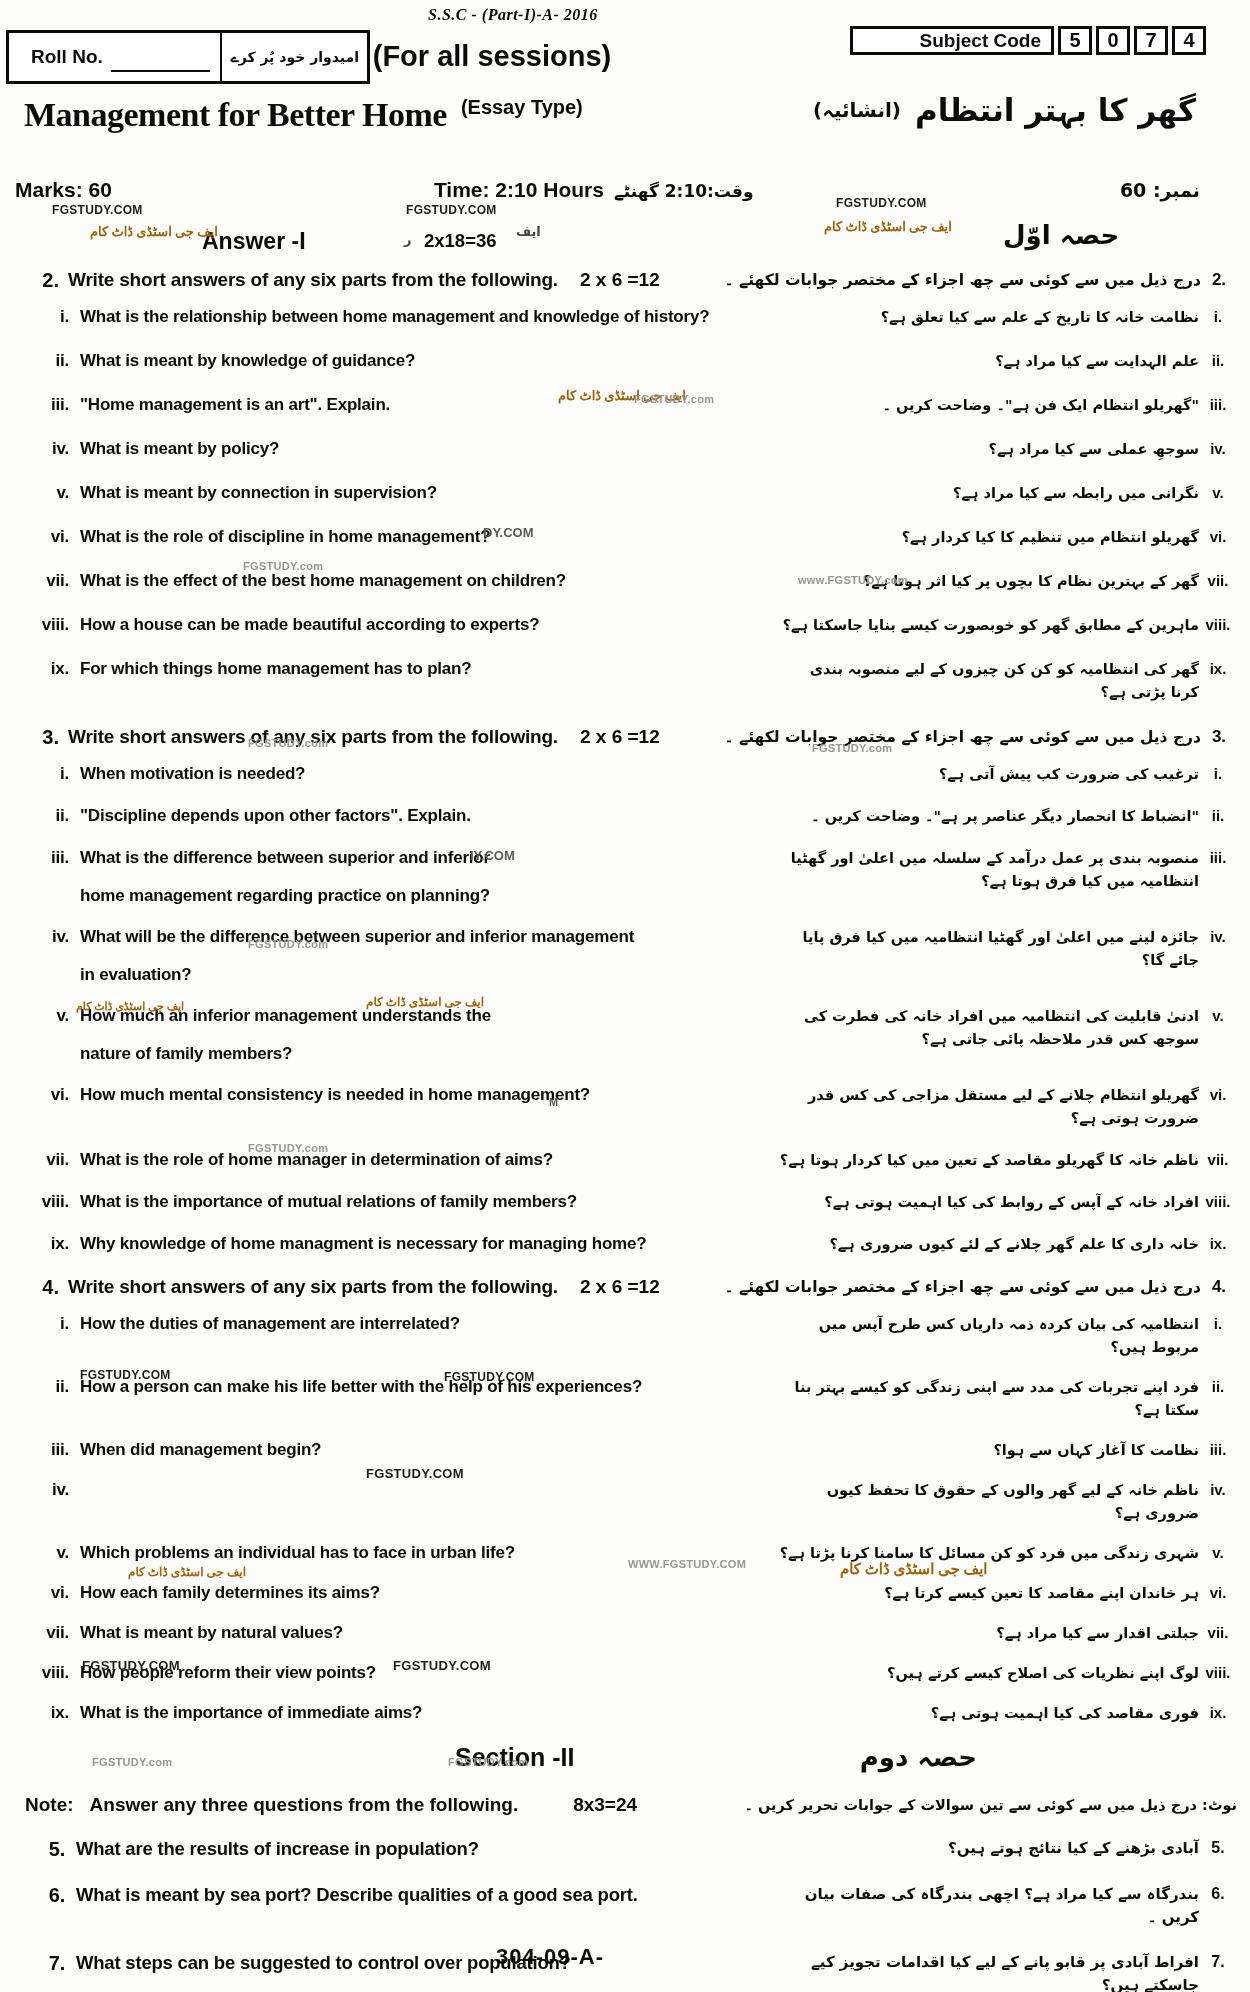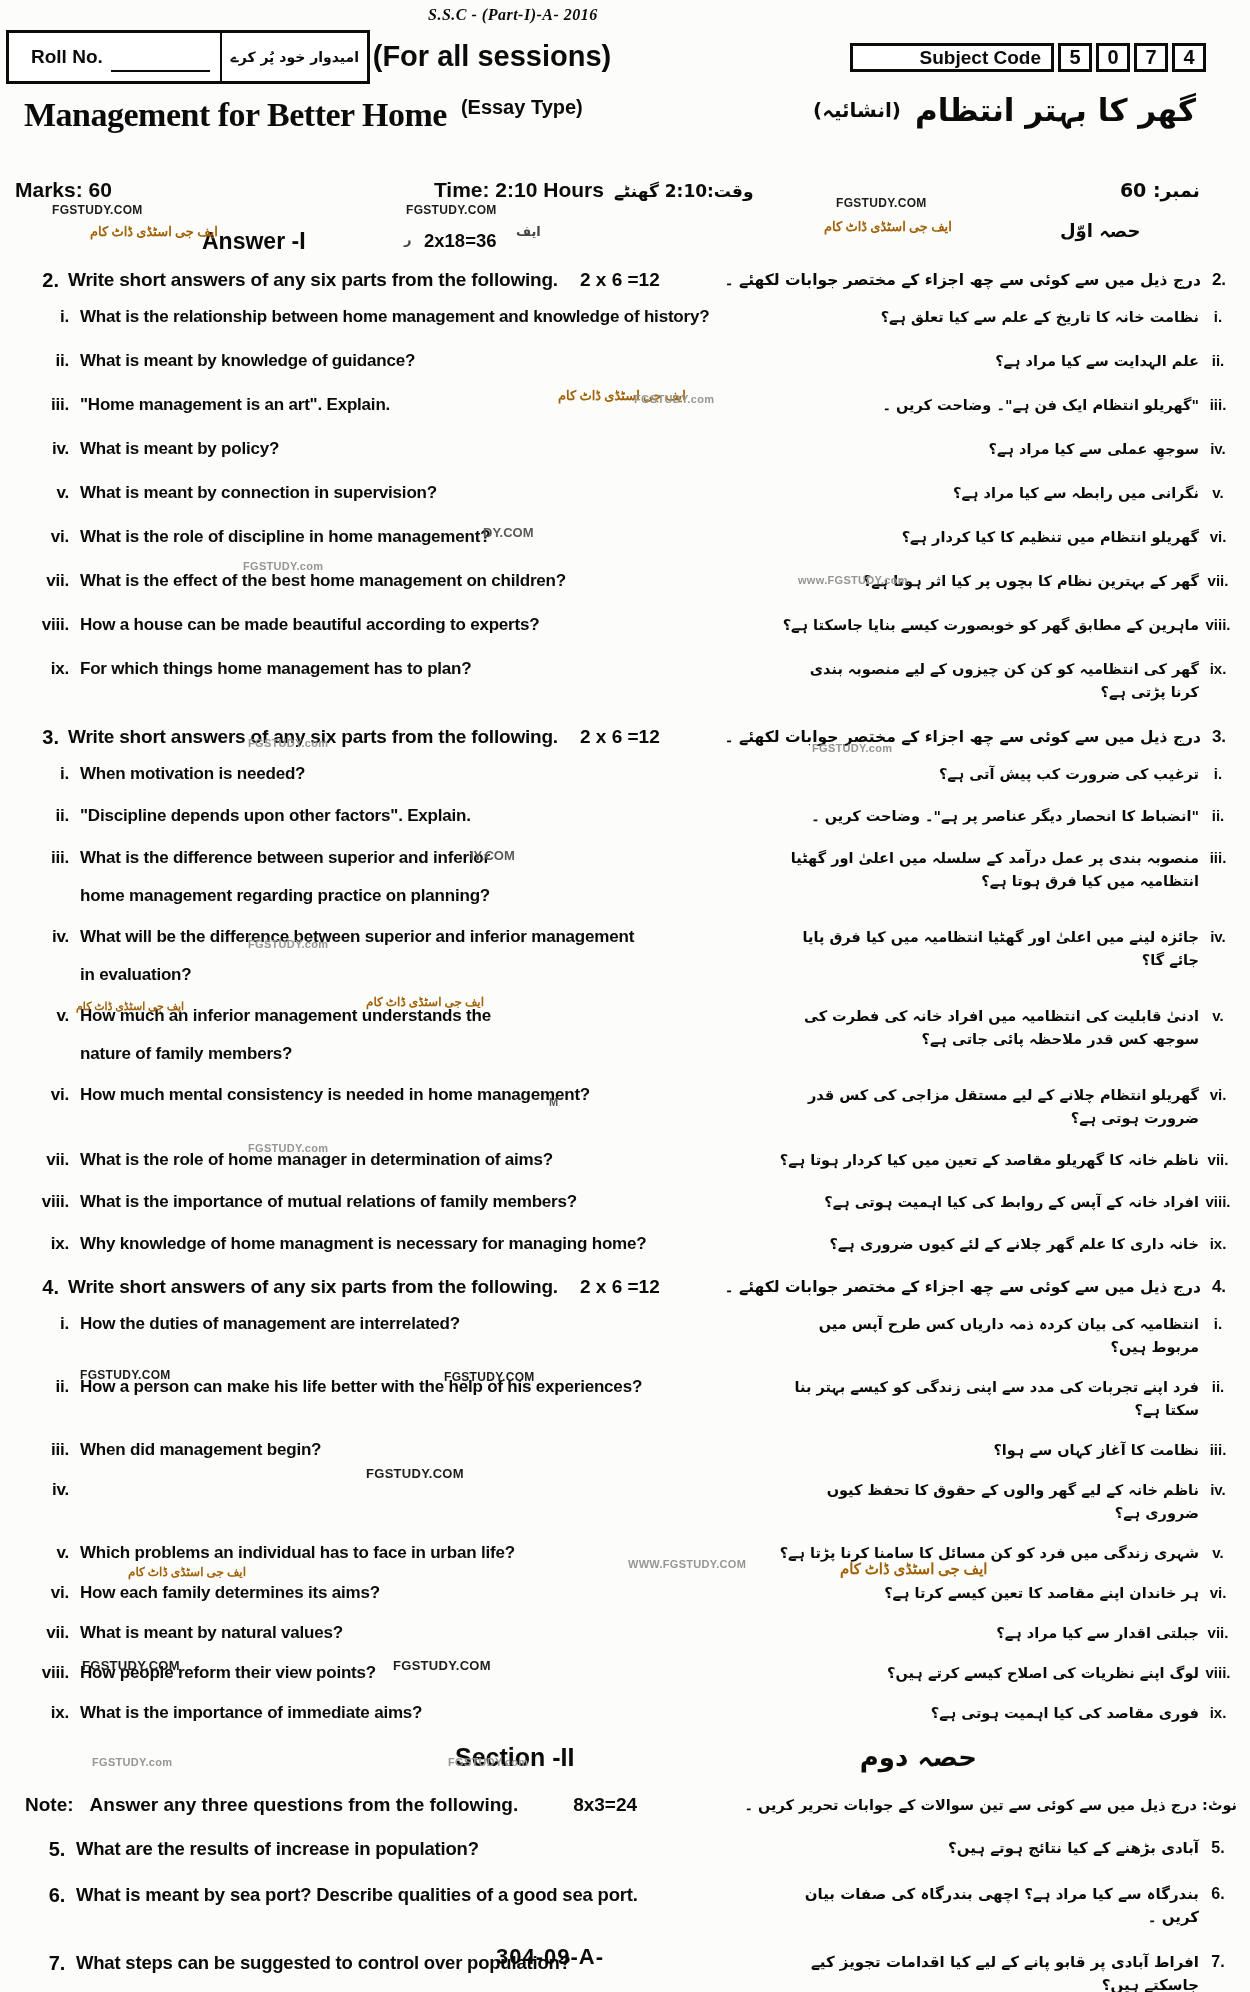--- a/index.html
+++ b/index.html
@@ -15,21 +15,21 @@
   .exam-ref{position:absolute;left:428px;top:6px;font-family:"Liberation Serif",serif;
     font-style:italic;font-weight:700;font-size:16px;letter-spacing:.5px;}
   .roll-box{position:absolute;left:6px;top:30px;width:344px;height:48px;border:3px solid #0b0b0b;
     display:flex;align-items:center;background:#fff;padding-left:14px;}
   .roll-label{font-size:19px;font-weight:700;padding-left:8px;white-space:nowrap;}
   .roll-line{flex:1;border-bottom:2px solid #0b0b0b;height:58%;margin:0 10px 0 8px;}
   .roll-urdu{border-left:2px solid #0b0b0b;height:100%;display:flex;align-items:center;
     padding:0 8px;font-size:14px;direction:rtl;white-space:nowrap;}
   .sessions{position:absolute;left:372px;top:40px;width:240px;text-align:center;
     font-size:29px;font-weight:700;}
-  .subject-box{position:absolute;left:850px;top:26px;display:flex;align-items:stretch;margin-top:17px;}
+  .subject-box{position:absolute;left:850px;top:26px;display:flex;align-items:stretch;}
   .subject-label{border:3px solid #0b0b0b;width:188px;display:flex;align-items:center;
     justify-content:flex-end;padding-right:10px;font-size:19px;font-weight:700;background:#fff;}
   .digit{width:28px;border:3px solid #0b0b0b;margin-left:4px;display:flex;align-items:center;
     justify-content:center;font-size:20px;font-weight:700;background:#fff;}
   .title-row{position:absolute;left:24px;top:96px;display:flex;align-items:flex-start;}
   .title-en{font-family:"Liberation Serif",serif;font-weight:700;font-size:34px;letter-spacing:-.5px;}
   .title-type{font-size:20px;font-weight:700;margin-left:14px;}
   .title-ur-row{position:absolute;top:92px;right:54px;display:flex;align-items:center;direction:rtl;}
   .title-ur{font-size:31px;}
   .title-type-ur{font-size:20px;margin-right:14px;}
@@ -37,21 +37,21 @@
   .marks-en{font-size:21px;}
   .time-group{margin-left:322px;display:flex;align-items:baseline;}
   .time-en{font-size:21px;}
   .time-ur{font-size:17px;margin-left:10px;direction:rtl;}
   .marks-ur{margin-left:auto;font-size:19px;direction:rtl;}
   .sec1row{position:absolute;top:222px;left:0;width:100%;height:42px;}
   .sec1-title{position:absolute;left:202px;top:6px;font-size:23px;font-weight:700;}
   .sec1-frag-ra{position:absolute;left:404px;top:10px;font-size:13px;color:#444;}
   .sec1-formula{position:absolute;left:424px;top:8px;font-size:18.5px;font-weight:700;}
   .sec1-frag-alif{position:absolute;left:516px;top:2px;font-size:13px;color:#444;}
-  .sec1-ur{position:absolute;left:1060px;top:-2px;font-size:18px;}
+  .sec1-ur{position:absolute;left:1003px;top:-2px;font-size:26px;}
 
   
   .content{position:absolute;top:268px;left:25px;right:13px;z-index:1;}
   .q-head{display:flex;align-items:flex-start;font-weight:700;margin:0 0 14px 0;}
   .q-head .qn{flex:0 0 34px;text-align:right;margin-right:9px;font-size:20px;line-height:24px;}
   .q-head .qt{font-size:19px;line-height:24px;letter-spacing:-.2px;white-space:nowrap;}
   .q-head .qm{font-size:19px;line-height:24px;margin-left:22px;white-space:nowrap;}
   .q-head .qu{flex:1;display:flex;direction:rtl;font-family:"DejaVu Sans",sans-serif;
     font-size:15.5px;font-weight:700;line-height:24px;}
   .q-head .qun{flex:0 0 36px;direction:ltr;font-family:"Liberation Sans",sans-serif;

